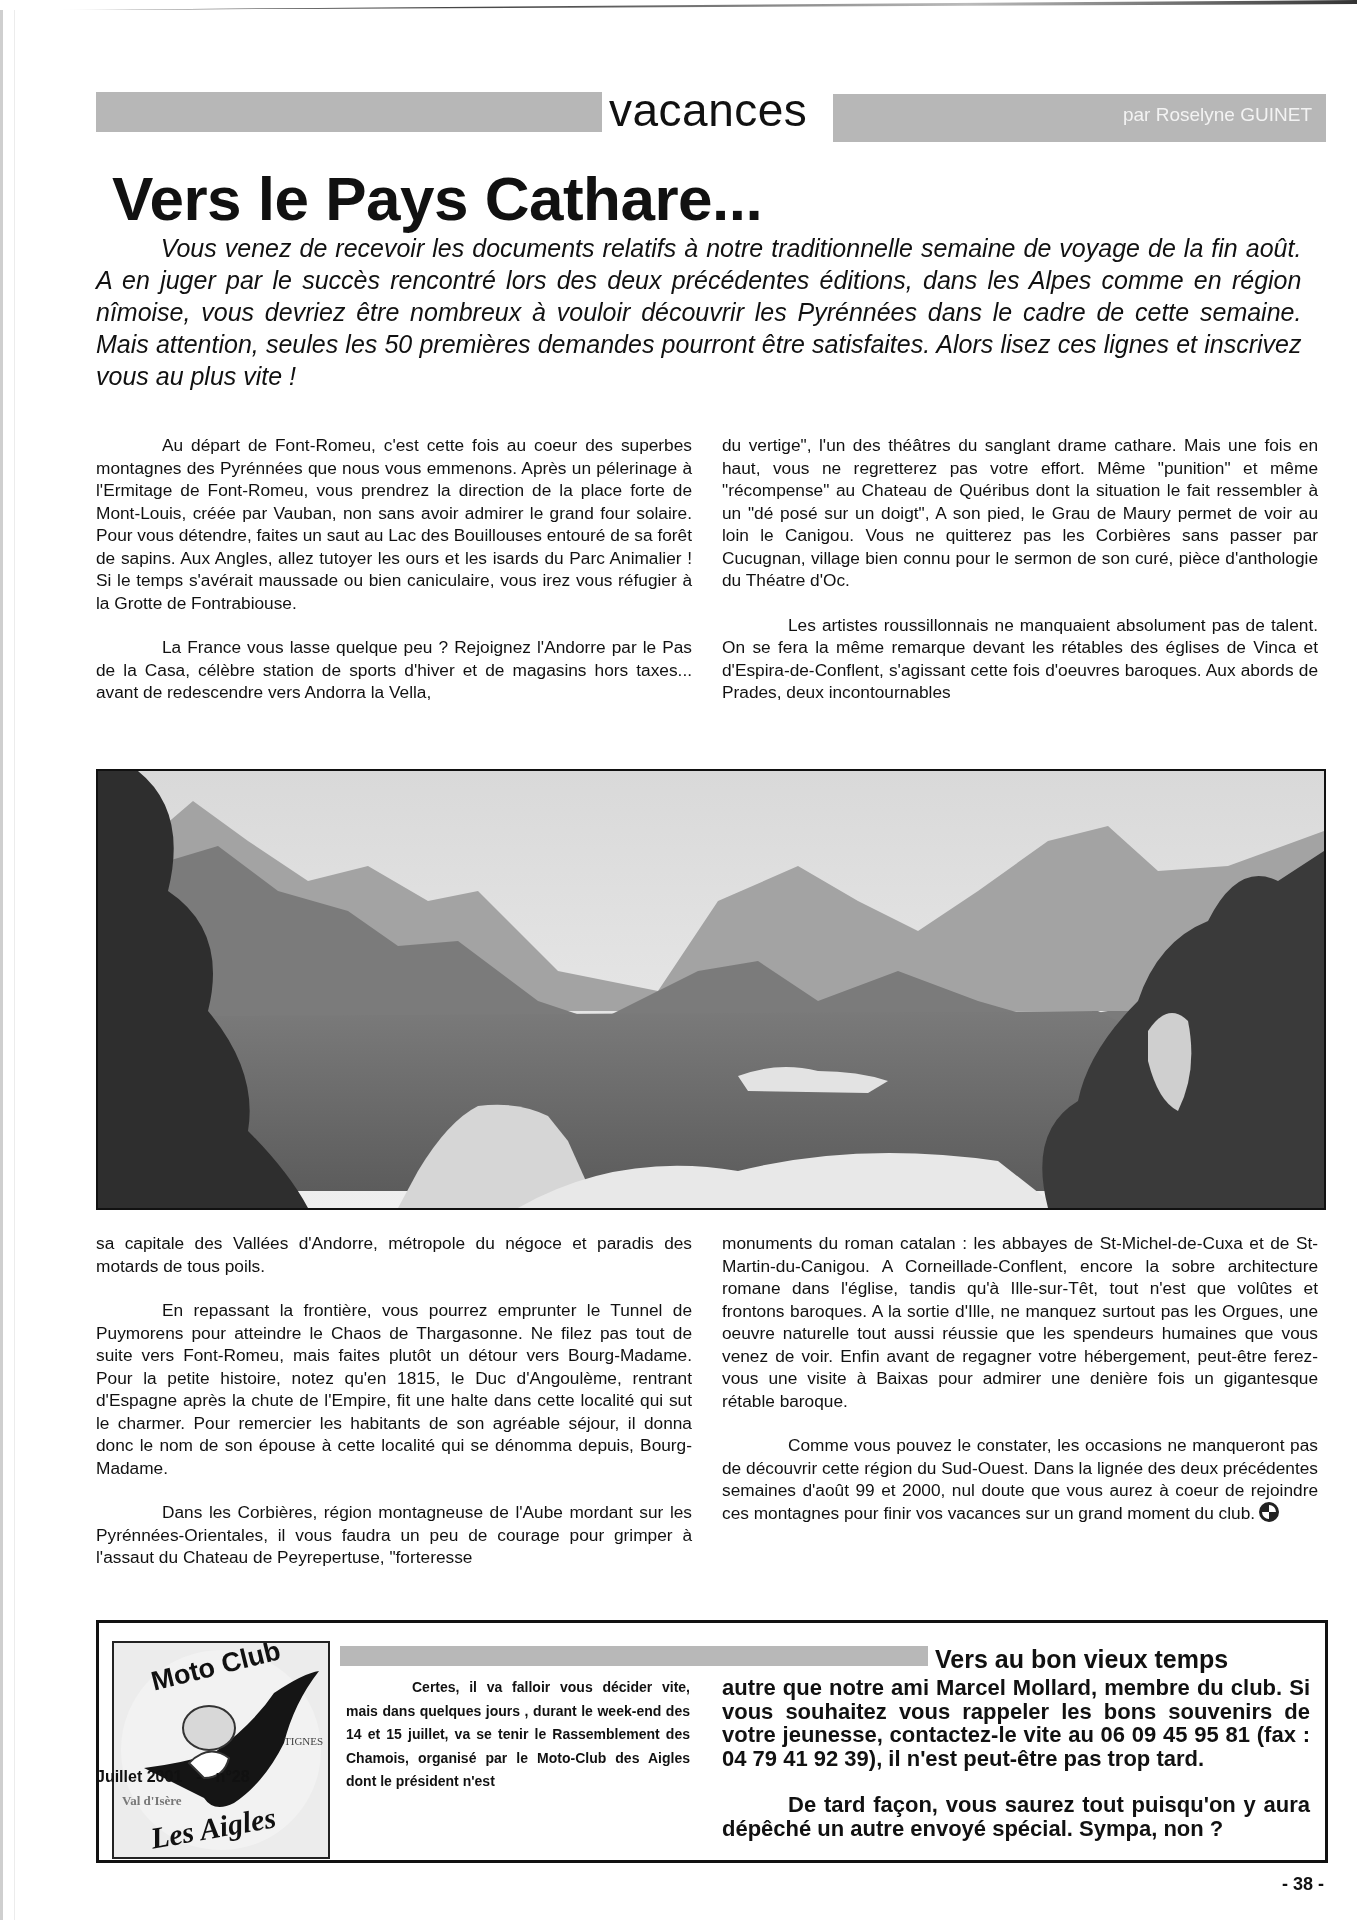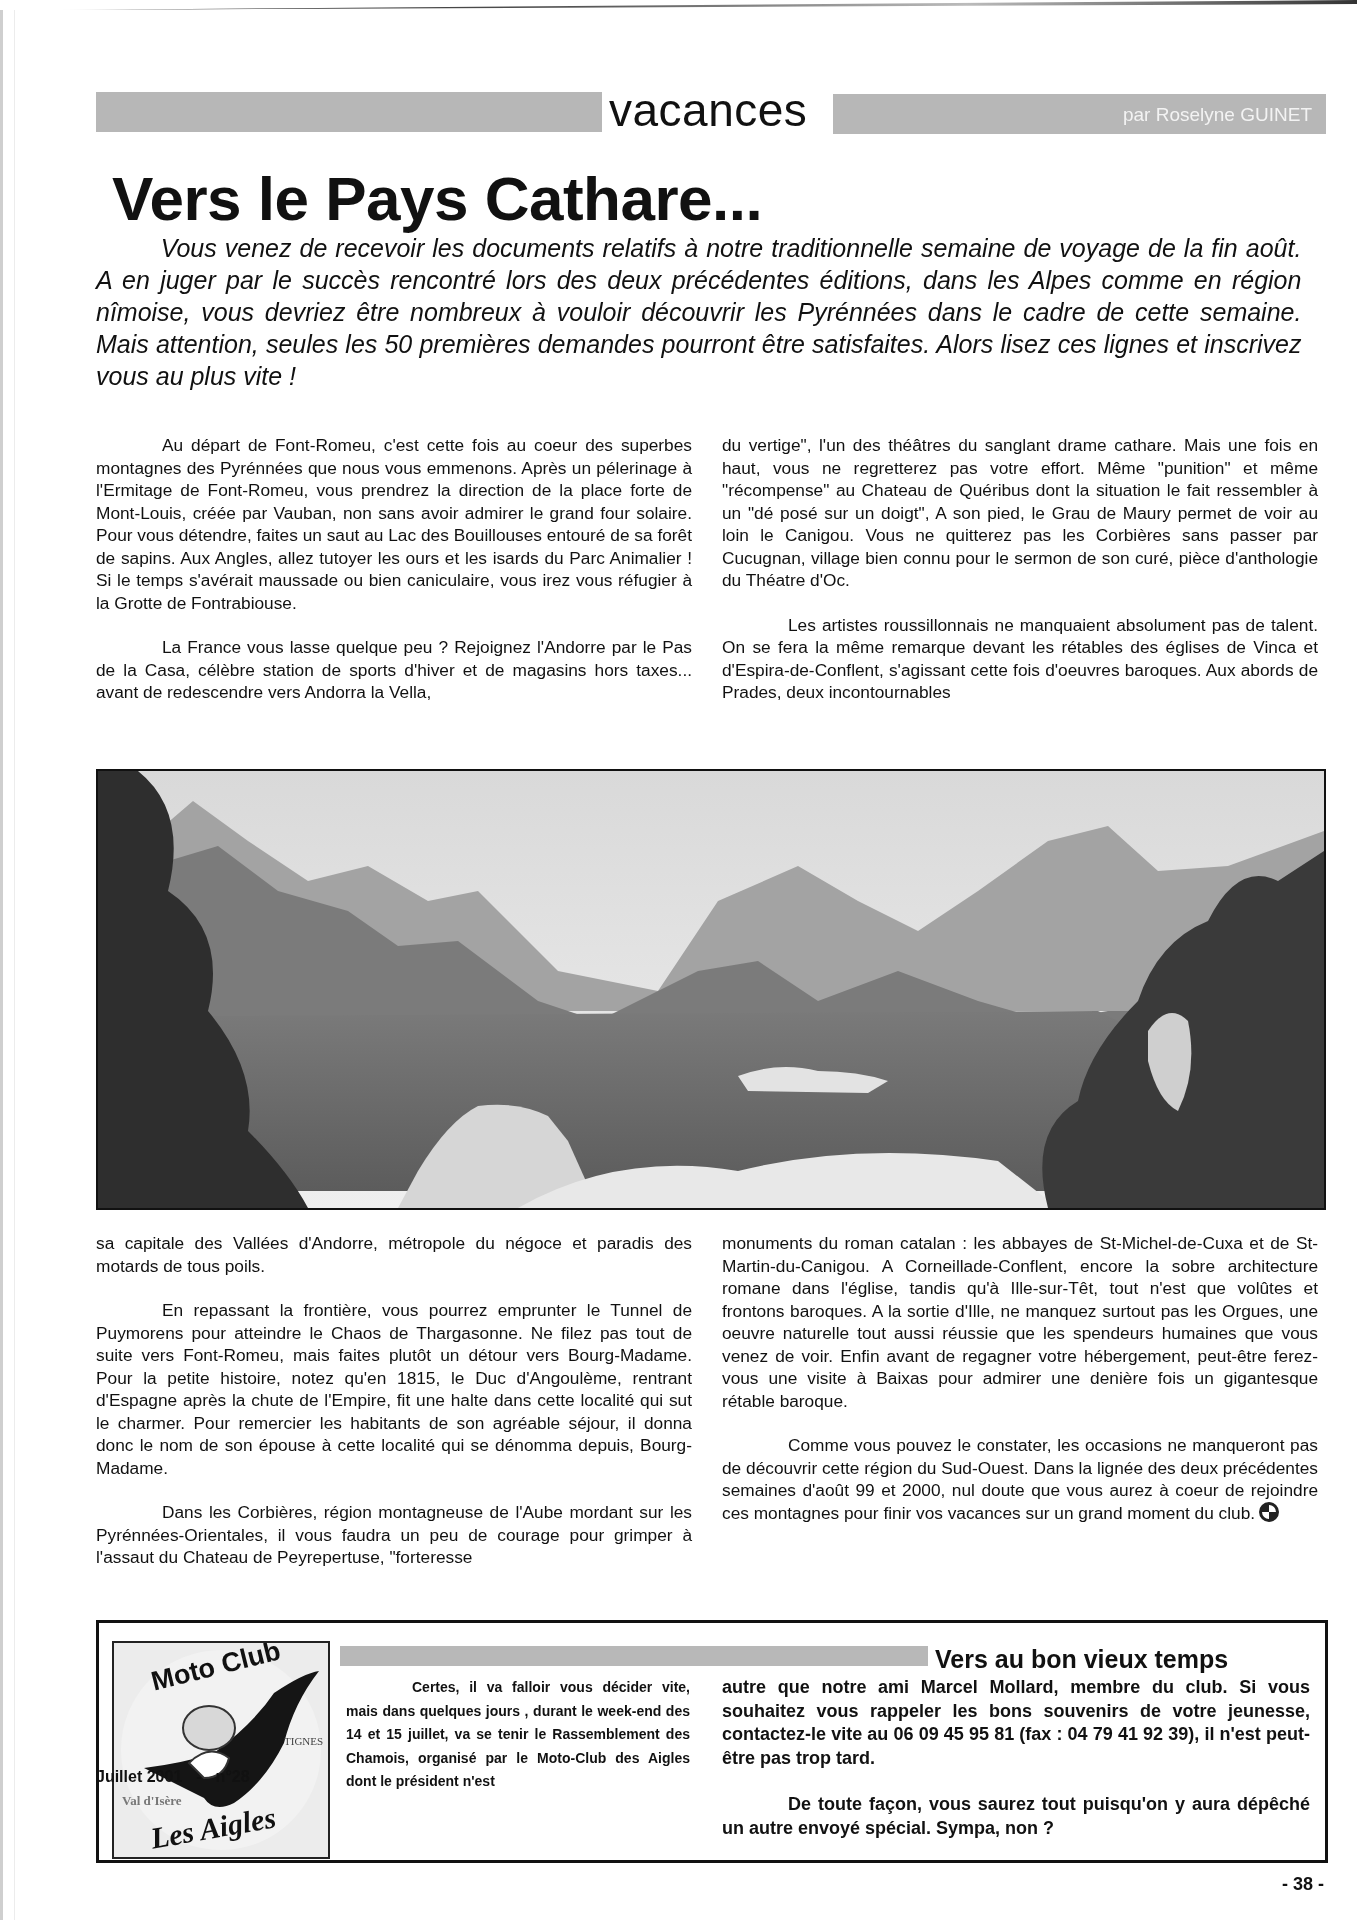--- a/index.html
+++ b/index.html
@@ -8,21 +8,21 @@
   .scan-top { position: absolute; left: 55px; top: 0; width: 1302px; height: 10px;
               background: linear-gradient(to right, rgba(0,0,0,0) 0%, #222 6%, #555 40%, #bbb 70%, #333 100%);
               clip-path: polygon(0 100%, 100% 0, 100% 40%, 0 100%); }
   .scan-left { position: absolute; left: 0; top: 10px; width: 3px; height: 1910px; background: #cfcfcf; }
   .scan-left2 { position: absolute; left: 14px; top: 10px; width: 1px; height: 1910px; background: #ececec; }
 
   
   .hdr { position: absolute; left: 96px; top: 80px; width: 1230px; height: 42px; margin-top: 12px; }
   .hdr .bar-l { position: absolute; left: 0; top: 0; width: 506px; height: 40px; background: #b7b7b7; }
   .hdr .kicker { position: absolute; left: 513px; top: -8px; font-size: 46px; line-height: 52px; color: #111; letter-spacing: 0.5px; }
-  .hdr .bar-r { position: absolute; left: 737px; top: 2px; width: 493px; height: 40px; background: #b7b7b7; }
+  .hdr .bar-r { position: absolute; left: 737px; top: 2px; width: 493px; height: 48px; background: #b7b7b7; }
   .hdr .byline { position: absolute; right: 14px; top: 10px; font-size: 19px; color: #f3f3f3; }
 
   .title { position: absolute; left: 96px; top: 148px; font-size: 62px; font-weight: bold; line-height: 70px; letter-spacing: -0.5px; margin: 16px; }
 
   .lede { position: absolute; left: 96px; top: 232px; width: 1230px; font-size: 25.5px; line-height: 32px;
           font-style: italic; text-align: justify; margin: 0; transform: scaleX(0.98); transform-origin: left; }
   .lede .indent { display: inline-block; width: 66px; }
 
   .col { position: absolute; width: 596px; font-size: 17.3px; line-height: 22.5px; text-align: justify; }
   .col p { margin: 0 0 22px 0; }
@@ -45,21 +45,21 @@
   .logo { position: absolute; left: 112px; top: 1641px; width: 218px; height: 218px; border: 2px solid #222; box-sizing: border-box; background: #ececec; overflow: hidden; }
   .logo .t-club { position: absolute; left: 38px; top: 24px; font-size: 27px; font-weight: bold; transform: rotate(-14deg); transform-origin: left; }
   .logo .t-tignes { position: absolute; left: 170px; top: 92px; font-size: 11px; font-weight: normal; color: #444; font-family: "Liberation Serif", serif; }
   .logo .t-val { position: absolute; left: 8px; top: 150px; font-size: 13px; font-weight: bold; color: #777; font-family: "Liberation Serif", serif; }
   .logo .t-aigles { position: absolute; left: 36px; top: 168px; font-size: 30px; font-style: italic; font-weight: bold; font-family: "Liberation Serif", serif; transform: rotate(-10deg); }
   .logo svg { position: absolute; left: 0; top: 0; }
 
   .box-bar { position: absolute; left: 340px; top: 1646px; width: 588px; height: 20px; background: #b8b8b8; }
   .box-title { position: absolute; left: 935px; top: 1644px; font-size: 25px; font-weight: bold; line-height: 30px; }
   .box-col1 { position: absolute; left: 346px; top: 1676px; width: 344px; font-size: 14px; line-height: 23.6px; font-weight: bold; text-align: justify; }
-  .box-col2 { position: absolute; left: 722px; top: 1676px; width: 588px; font-size: 18px; line-height: 23.6px; font-weight: bold; text-align: justify; }
+  .box-col2 { position: absolute; left: 722px; top: 1676px; width: 588px; font-size: 22px; line-height: 23.6px; font-weight: bold; text-align: justify; }
   .box-col1 p, .box-col2 p { margin: 0 0 23px 0; }
   .box-col1 .indent, .box-col2 .indent { display: inline-block; width: 66px; }
 
   
   .foot-left { position: absolute; left: 96px; top: 1768px; font-size: 16px; font-weight: bold; }
   .foot-left .sep { margin: 0 14px; }
   .foot-brand { position: absolute; left: 614px; top: 1866px; font-size: 30px; letter-spacing: 0.5px; margin-top: 48px; }
   .foot-brand .b { font-weight: bold; }
   .foot-right { position: absolute; left: 1282px; top: 1874px; font-size: 18px; font-weight: bold; }
 </style>
@@ -144,21 +144,21 @@
 </div>
 
 <div class="box-bar"></div>
 <div class="box-title">Vers au bon vieux temps</div>
 
 <div class="box-col1">
   <p><span class="indent"></span><span>Certes, il va falloir vous décider vite, mais dans quelques jours , durant le week-end des 14 et 15 juillet, va se tenir le Rassemblement des Chamois, organisé par le Moto-Club des Aigles dont le président n'est</span></p>
 </div>
 <div class="box-col2">
   <p><span>autre que notre ami Marcel Mollard, membre du club. Si vous souhaitez vous rappeler les bons souvenirs de votre jeunesse, contactez-le vite au 06 09 45 95 81 (fax : 04 79 41 92 39), il n'est peut-être pas trop tard.</span></p>
-  <p><span class="indent"></span><span>De toute façon, vous saurez tout puisqu'on y aura dépêché un autre envoyé spécial. Sympa, non ?</span></p>
+  <p><span class="indent"></span><span>De tard façon, vous saurez tout puisqu'on y aura dépêché un autre envoyé spécial. Sympa, non ?</span></p>
 </div>
 
 <div class="foot-left">
   <span>Juillet 2001</span><span class="sep">-</span><span>n°28</span>
 </div>
 <div class="foot-brand">
   <span class="b">E</span><span>u</span><span class="b">R</span><span>e</span><span class="b">K</span><span>a</span>
 </div>
 <div class="foot-right">- 38 -</div>
 

